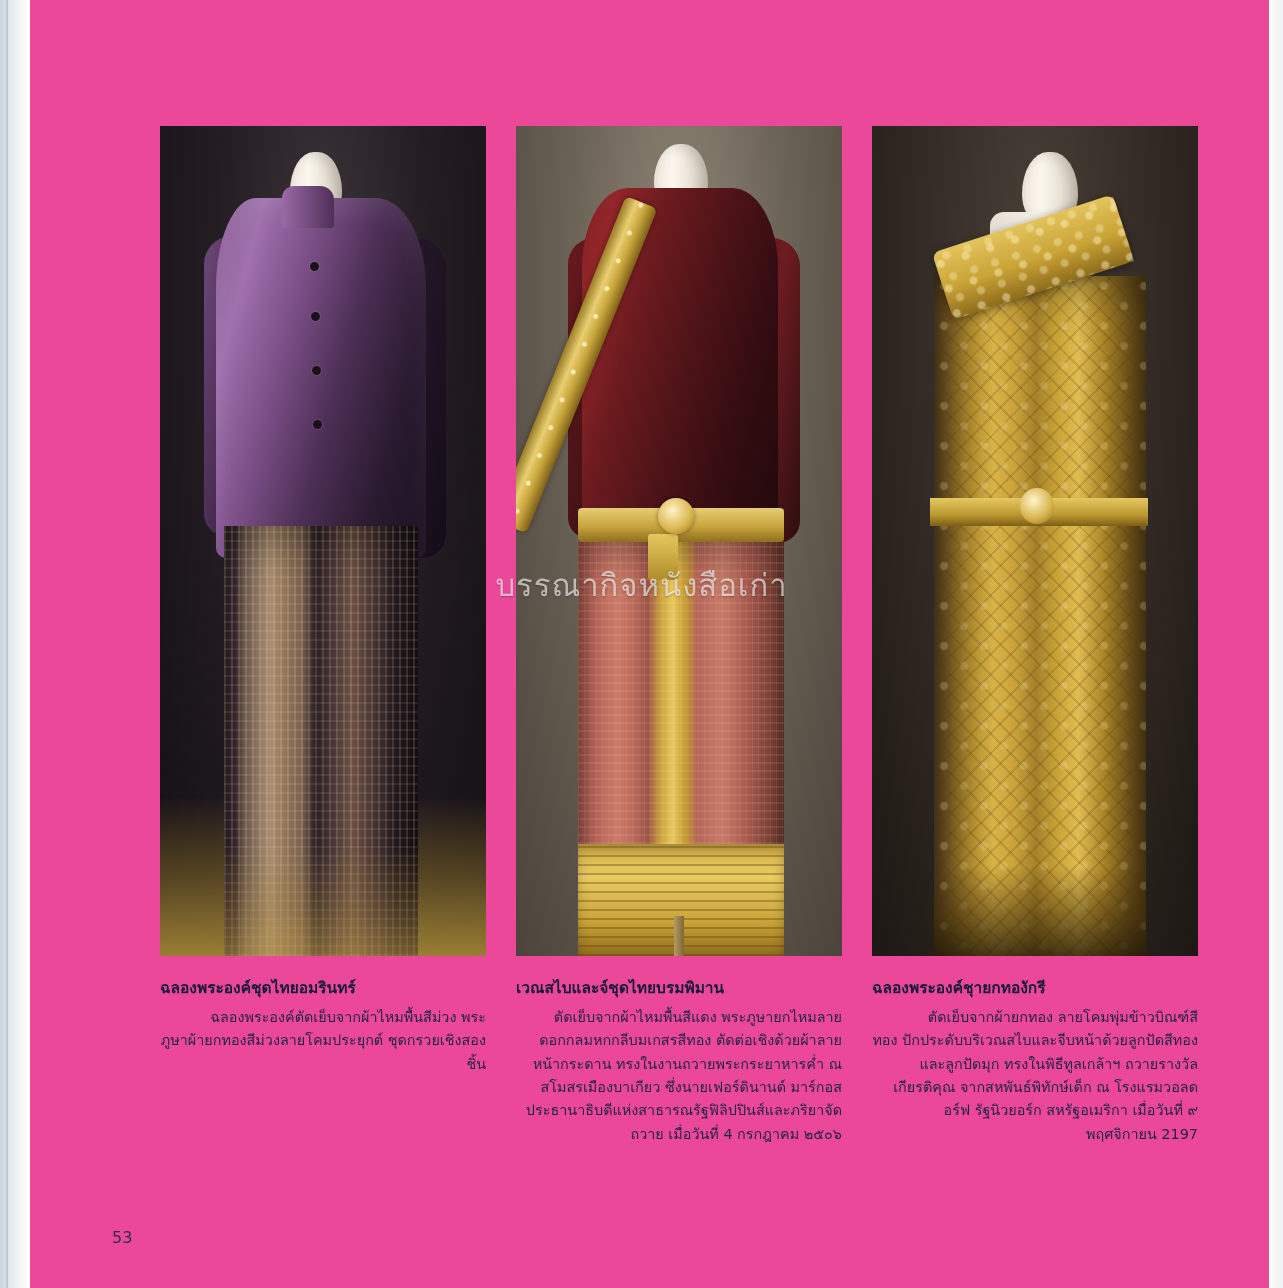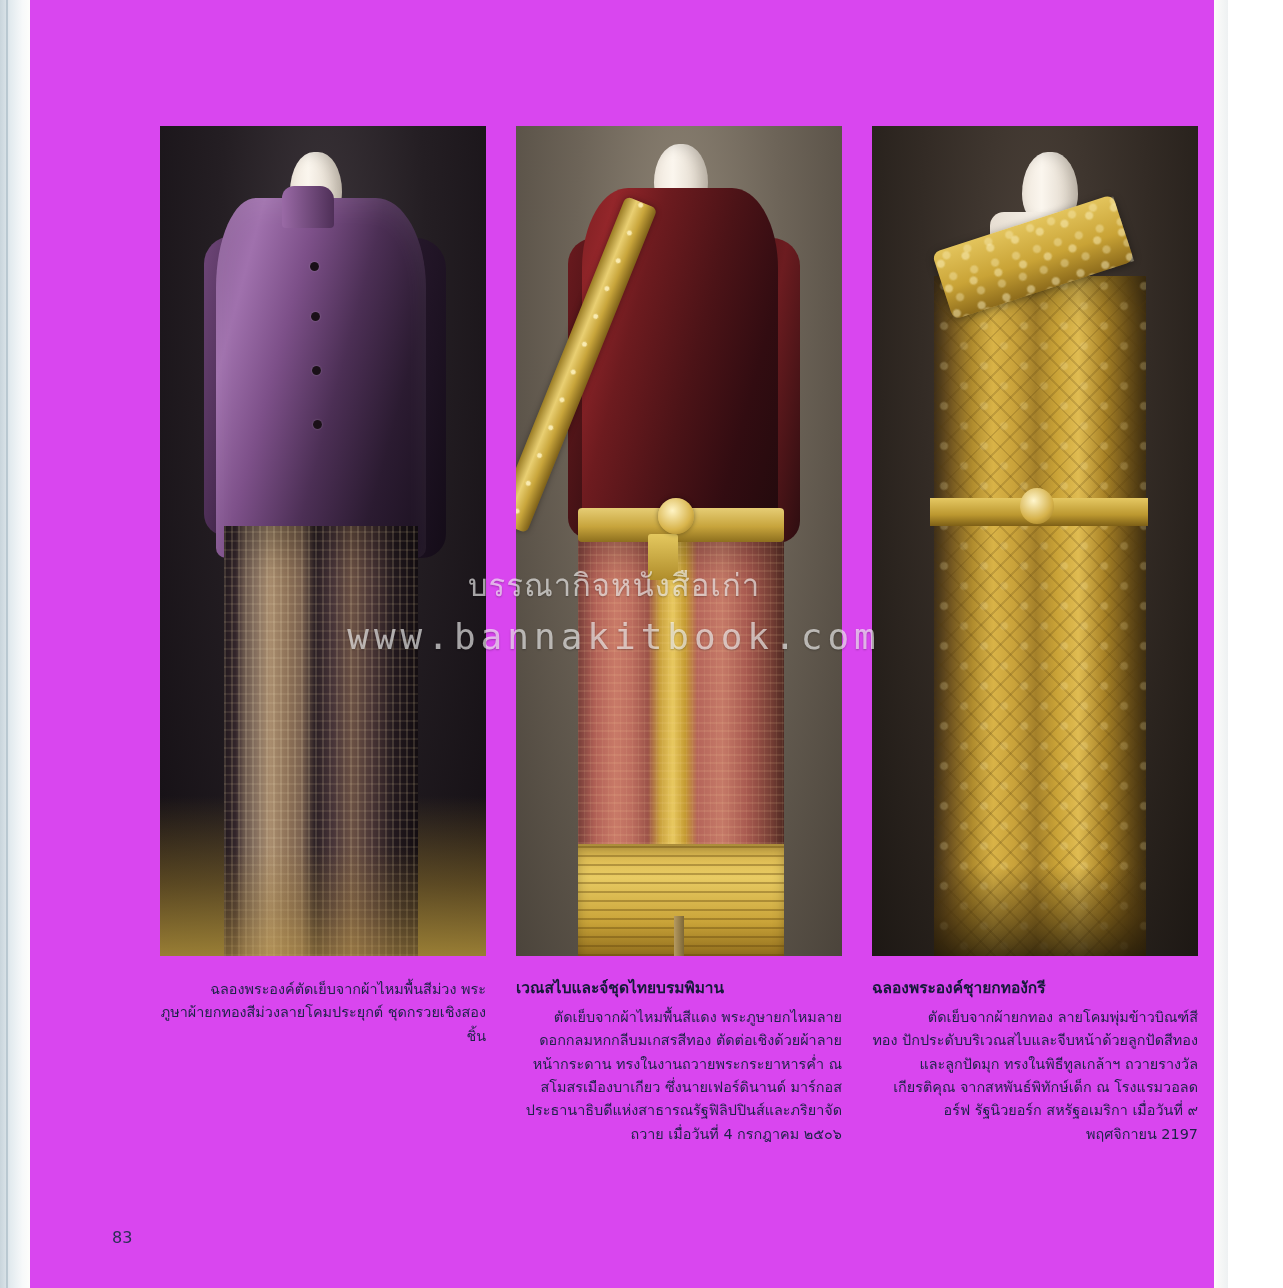--- a/index.html
+++ b/index.html
@@ -8,25 +8,24 @@
     background: #ffffff;
   }
   body {
     width: 1283px;
     height: 1288px;
     font-family: "Liberation Sans", sans-serif;
     overflow: hidden;
   }
   .page {
     position: relative;
-    width: 1192px;
+    width: 1283px;
     height: 1288px;
-    background: #d946ef;
+    background: #ec4899;
     overflow: hidden;
-    padding-left: 36px;
   }
   
   .gutter {
     position: absolute;
     left: 0;
     top: 0;
     width: 30px;
     height: 100%;
     background: linear-gradient(to right, #c9d5dc 0%, #e3ebef 35%, #f7f9fa 75%, #fdfdfb 100%);
   }
@@ -452,31 +451,31 @@
       <div class="p3-sash">
         <div class="p3-sash-pattern"></div>
       </div>
       <div class="p3-belt"></div>
       <div class="p3-brooch"></div>
     </div>
   </div>
 
   <div class="watermark">
     <div class="wm1">บรรณากิจหนังสือเก่า</div>
-    <div class="wm2">www.bannakitbook.com</div>
   </div>
 
   <div class="captions">
     <div class="caption">
+      <p class="cap-title">ฉลองพระองค์ชุดไทยอมรินทร์</p>
       <p class="cap-body">ฉลองพระองค์ตัดเย็บจากผ้าไหมพื้นสีม่วง พระภูษาผ้ายกทองสีม่วงลายโคมประยุกต์ ชุดกรวยเชิงสองชิ้น</p>
     </div>
     <div class="caption">
       <p class="cap-title">เวณสไบและจ์ชุดไทยบรมพิมาน</p>
       <p class="cap-body">ตัดเย็บจากผ้าไหมพื้นสีแดง พระภูษายกไหมลายดอกกลมหกกลีบมเกสรสีทอง ตัดต่อเชิงด้วยผ้าลายหน้ากระดาน ทรงในงานถวายพระกระยาหารค่ำ ณ สโมสรเมืองบาเกียว ซึ่งนายเฟอร์ดินานด์ มาร์กอส ประธานาธิบดีแห่งสาธารณรัฐฟิลิปปินส์และภริยาจัดถวาย เมื่อวันที่ 4 กรกฎาคม ๒๕๐๖</p>
     </div>
     <div class="caption">
       <p class="cap-title">ฉลองพระองค์ชุายกทองักรี</p>
       <p class="cap-body">ตัดเย็บจากผ้ายกทอง ลายโคมพุ่มข้าวบิณฑ์สีทอง ปักประดับบริเวณสไบและจีบหน้าด้วยลูกปัดสีทองและลูกปัดมุก ทรงในพิธีทูลเกล้าฯ ถวายรางวัลเกียรติคุณ จากสหพันธ์พิทักษ์เด็ก ณ โรงแรมวอลดอร์ฟ รัฐนิวยอร์ก สหรัฐอเมริกา เมื่อวันที่ ๙ พฤศจิกายน 2197</p>
     </div>
   </div>
 
-  <div class="folio">83</div>
+  <div class="folio">53</div>
 </div>
 
 </body></html>

